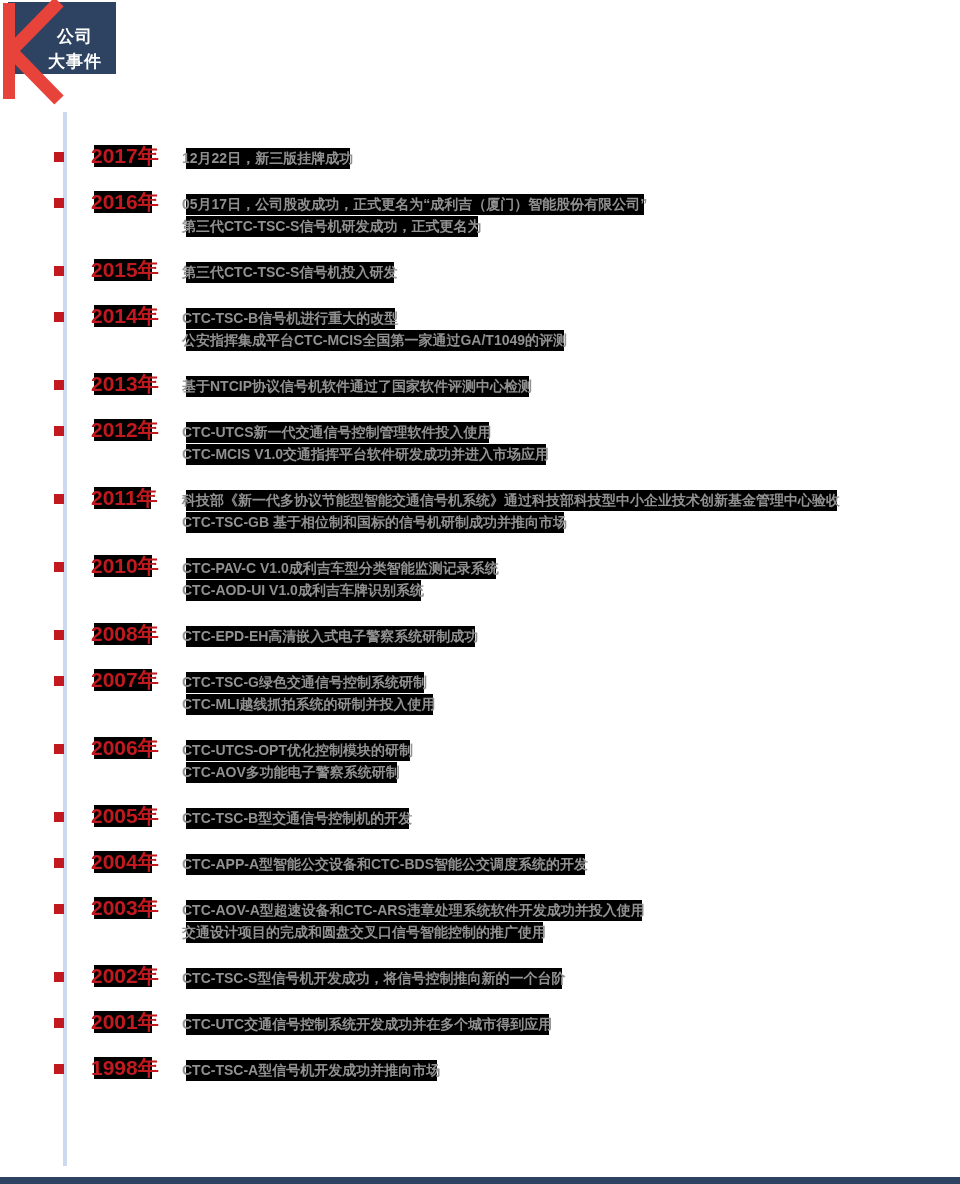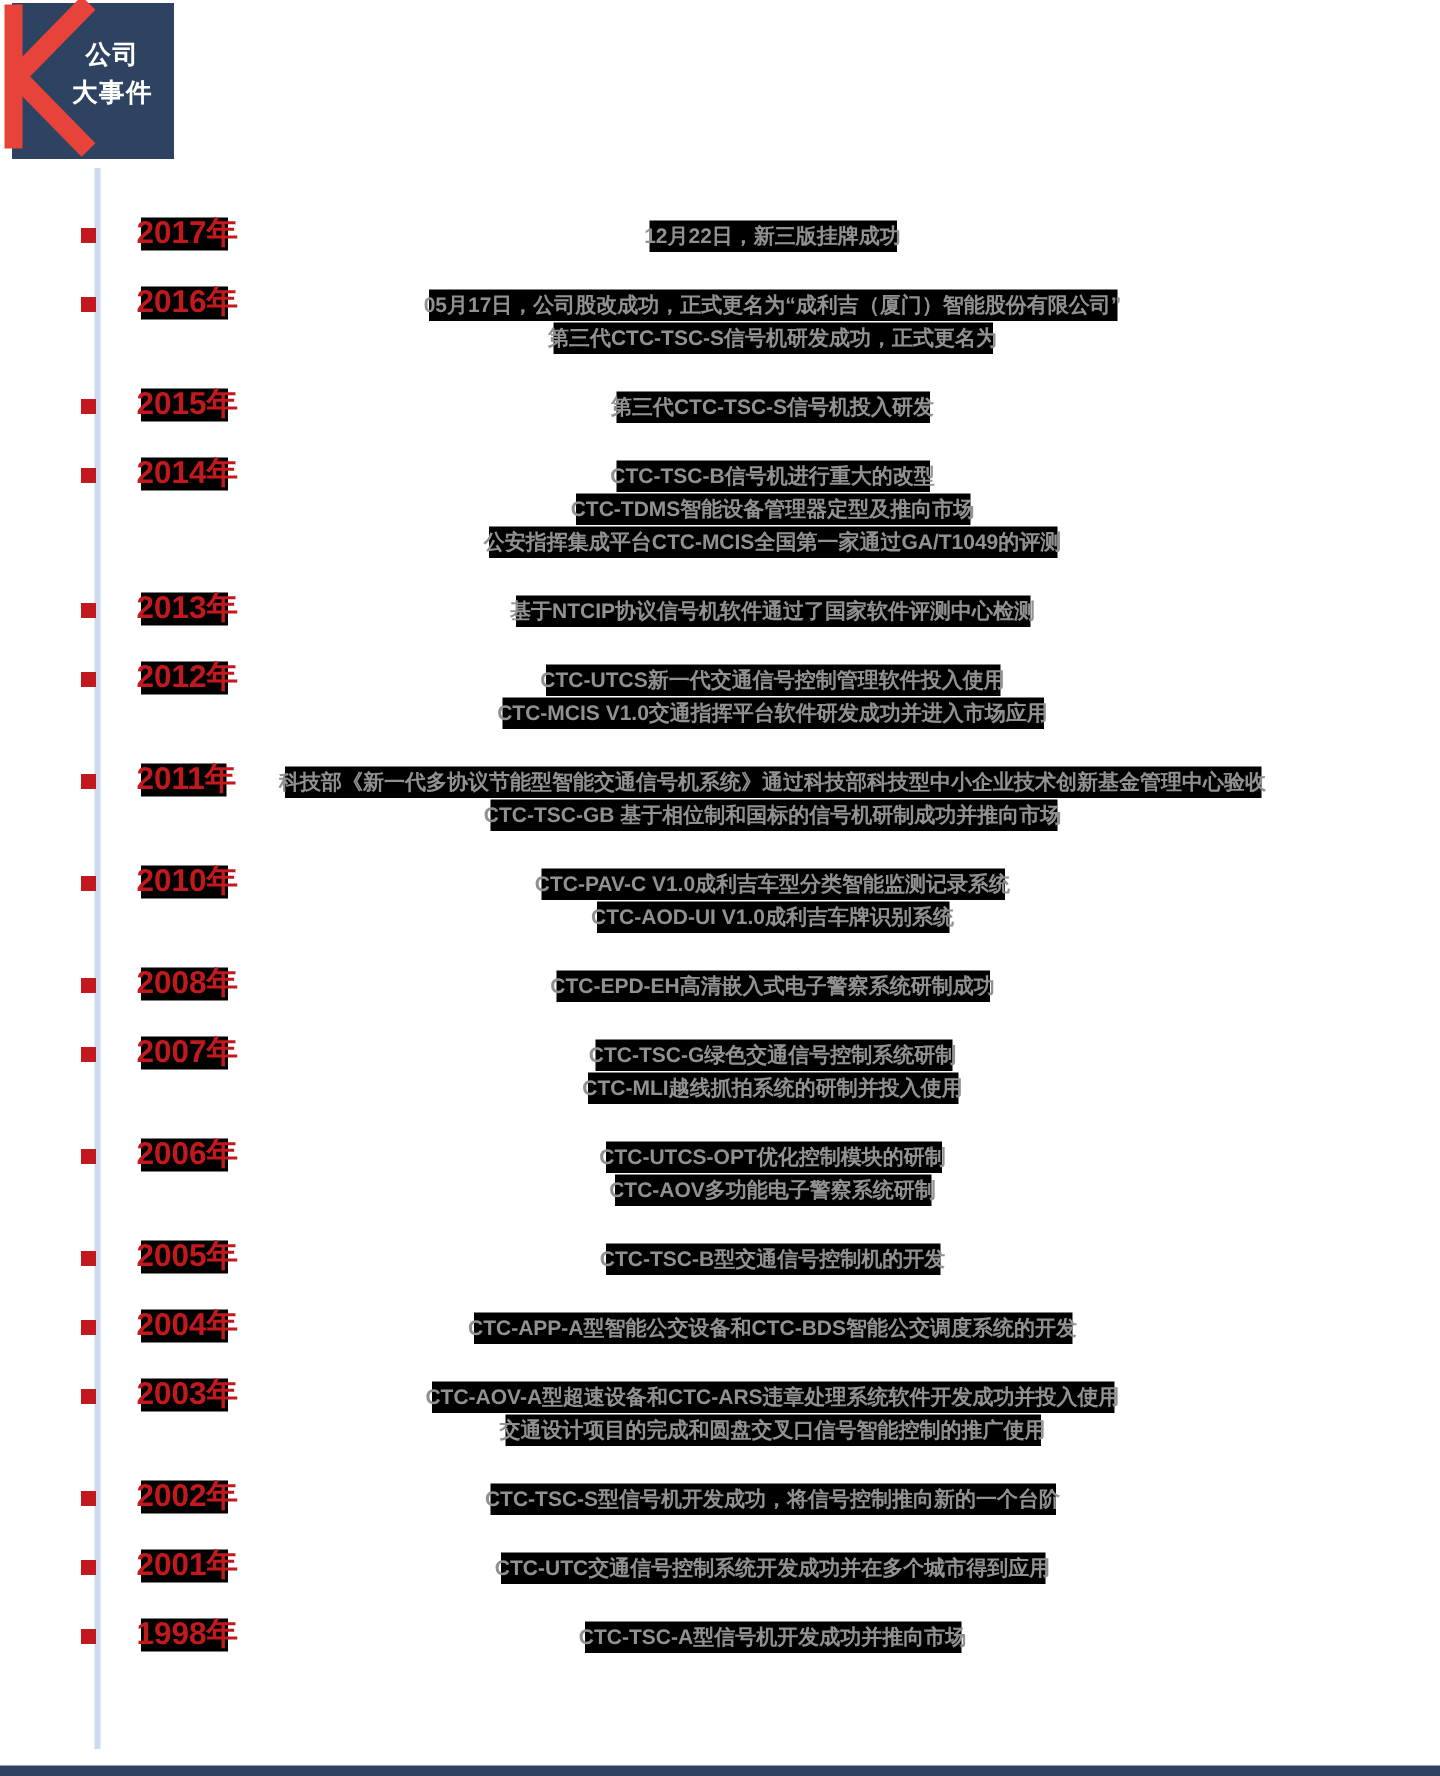--- a/index.html
+++ b/index.html
@@ -3,21 +3,21 @@
 <meta charset="utf-8">
 <style>
   html,body{margin:0;padding:0;}
   body{
     width:960px;height:1184px;position:relative;background:#ffffff;
     font-family:"Liberation Sans","DejaVu Sans",sans-serif;
     overflow:hidden;
   }
   
   .logo-box{
-    position:absolute;left:8px;top:2px;width:108px;height:104px;
+    position:absolute;left:8px;top:2px;width:108px;height:72px;
     background:#2e4361;
   }
   .logo-k{
     position:absolute;left:-7px;top:-1px;width:66px;height:100px;
     overflow:visible;
   }
   .logo-text{
     position:absolute;left:30px;top:22px;width:74px;
     color:#ffffff;font-weight:bold;font-size:17px;line-height:25px;
     text-align:center;letter-spacing:1px;
@@ -36,21 +36,21 @@
   }
   .year{
     position:absolute;left:85px;top:-3px;
     color:#c2191e;font-size:21px;font-weight:bold;line-height:24px;
     padding:0 6px;z-index:0;white-space:nowrap;
   }
   .year::before{
     content:"";position:absolute;left:9px;right:13px;top:1px;bottom:1px;
     background:#000;z-index:-1;
   }
-  .lines{margin-left:178px;padding-right:36px;text-align:center;}
+  .lines{margin-left:178px;padding-right:36px;}
   .desc-line{line-height:22px;white-space:nowrap;}
   .desc-text{
     position:relative;display:inline-block;
     color:#919191;font-size:14px;font-weight:bold;line-height:19px;
     padding:1px 4px;z-index:0;
   }
   .desc-text::before{
     content:"";position:absolute;left:8px;right:7px;top:0;bottom:0;
     background:#000;z-index:-1;
   }
@@ -103,21 +103,20 @@
     <div class="lines">
           <div class="desc-line"><span class="desc-text">第三代CTC-TSC-S信号机投入研发</span></div>
         </div>
   </div>
 
   <div class="event">
     <span class="marker"></span>
     <span class="year">2014年</span>
     <div class="lines">
           <div class="desc-line"><span class="desc-text">CTC-TSC-B信号机进行重大的改型</span></div>
-          <div class="desc-line"><span class="desc-text">CTC-TDMS智能设备管理器定型及推向市场</span></div>
           <div class="desc-line"><span class="desc-text">公安指挥集成平台CTC-MCIS全国第一家通过GA/T1049的评测</span></div>
         </div>
   </div>
 
   <div class="event">
     <span class="marker"></span>
     <span class="year">2013年</span>
     <div class="lines">
           <div class="desc-line"><span class="desc-text">基于NTCIP协议信号机软件通过了国家软件评测中心检测</span></div>
         </div>

